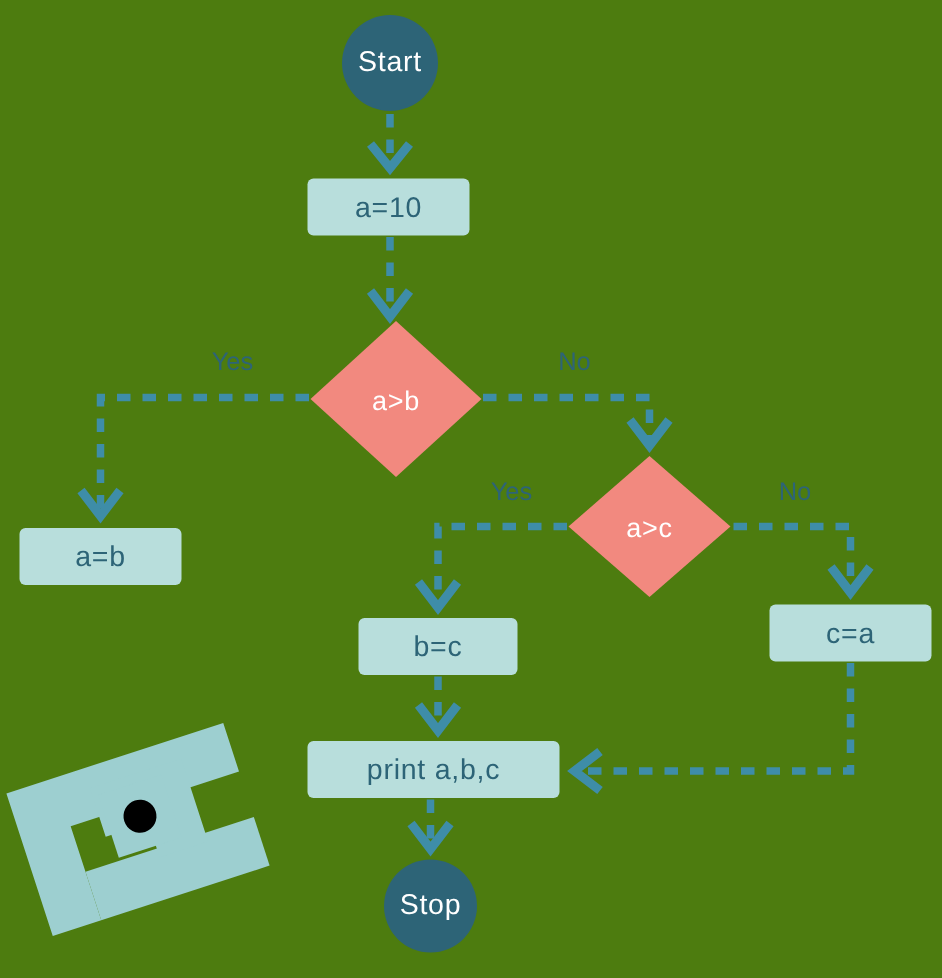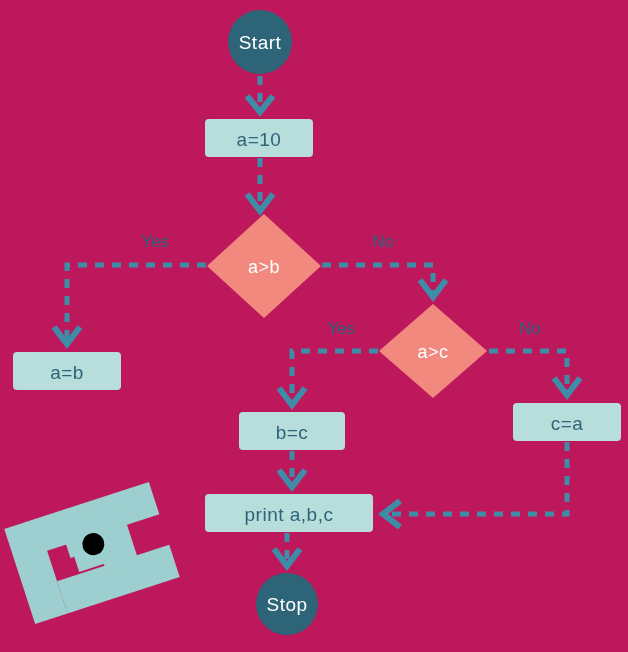--- a/index.html
+++ b/index.html
@@ -4,21 +4,21 @@
 <style>
   html, body {
     margin: 0;
     padding: 0;
     background: #000000;
   }
   #canvas {
     position: relative;
     width: 628px;
     height: 652px;
-    background: #be185d;
+    background: #4d7c0f;
     overflow: hidden;
     font-family: "Liberation Sans", sans-serif;
   }
   svg.layer {
     position: absolute;
     left: 0;
     top: 0;
     width: 628px;
     height: 652px;
   }

